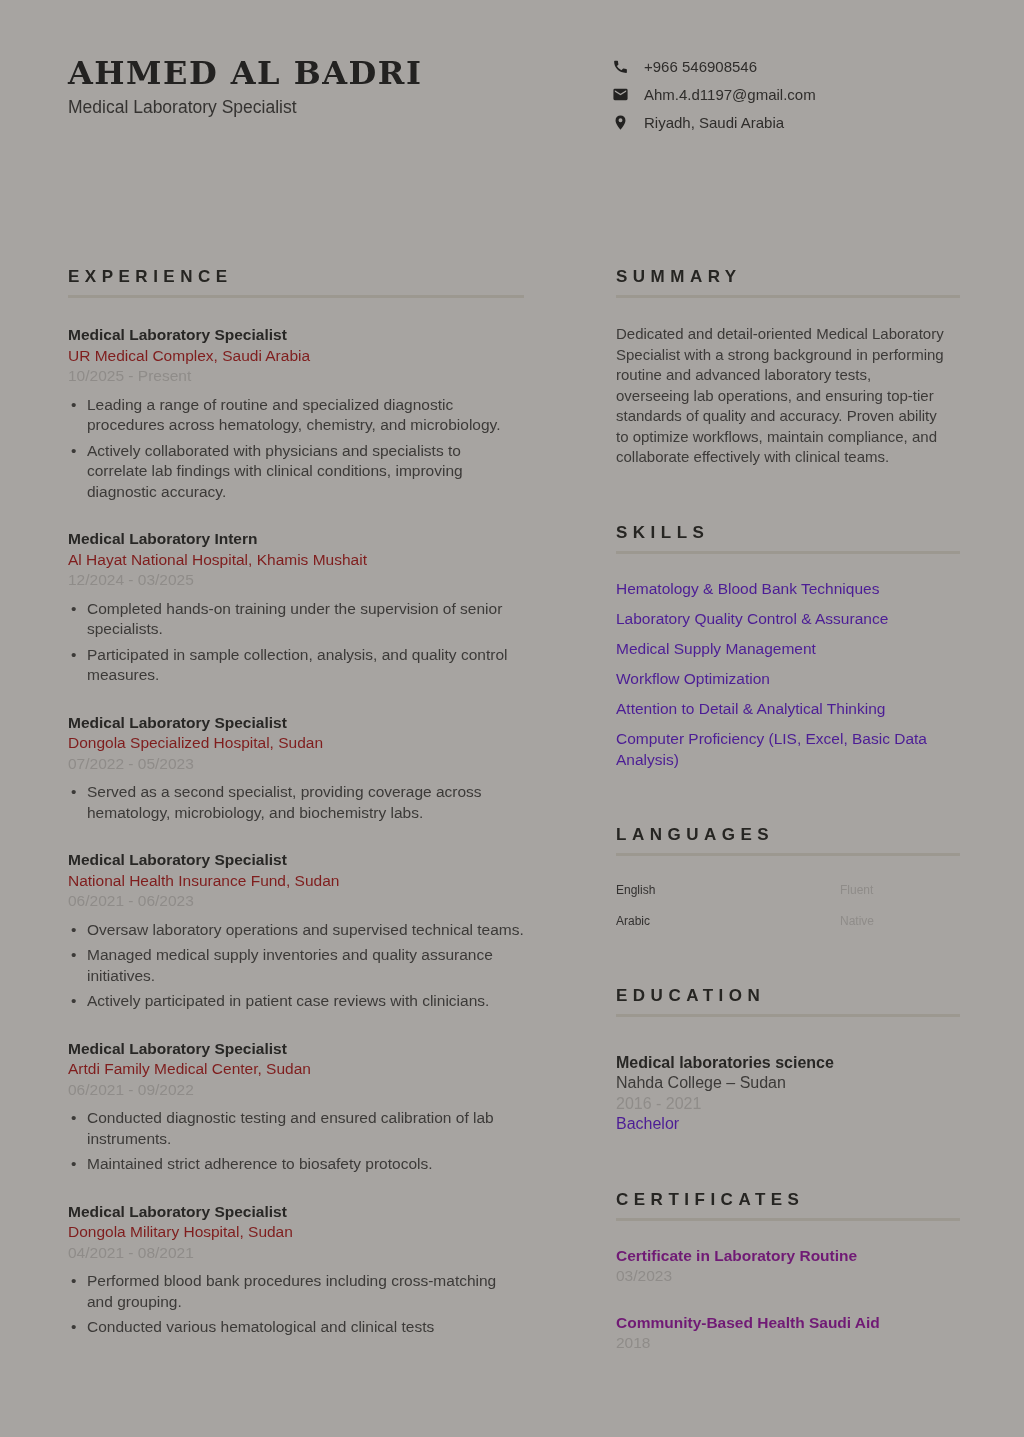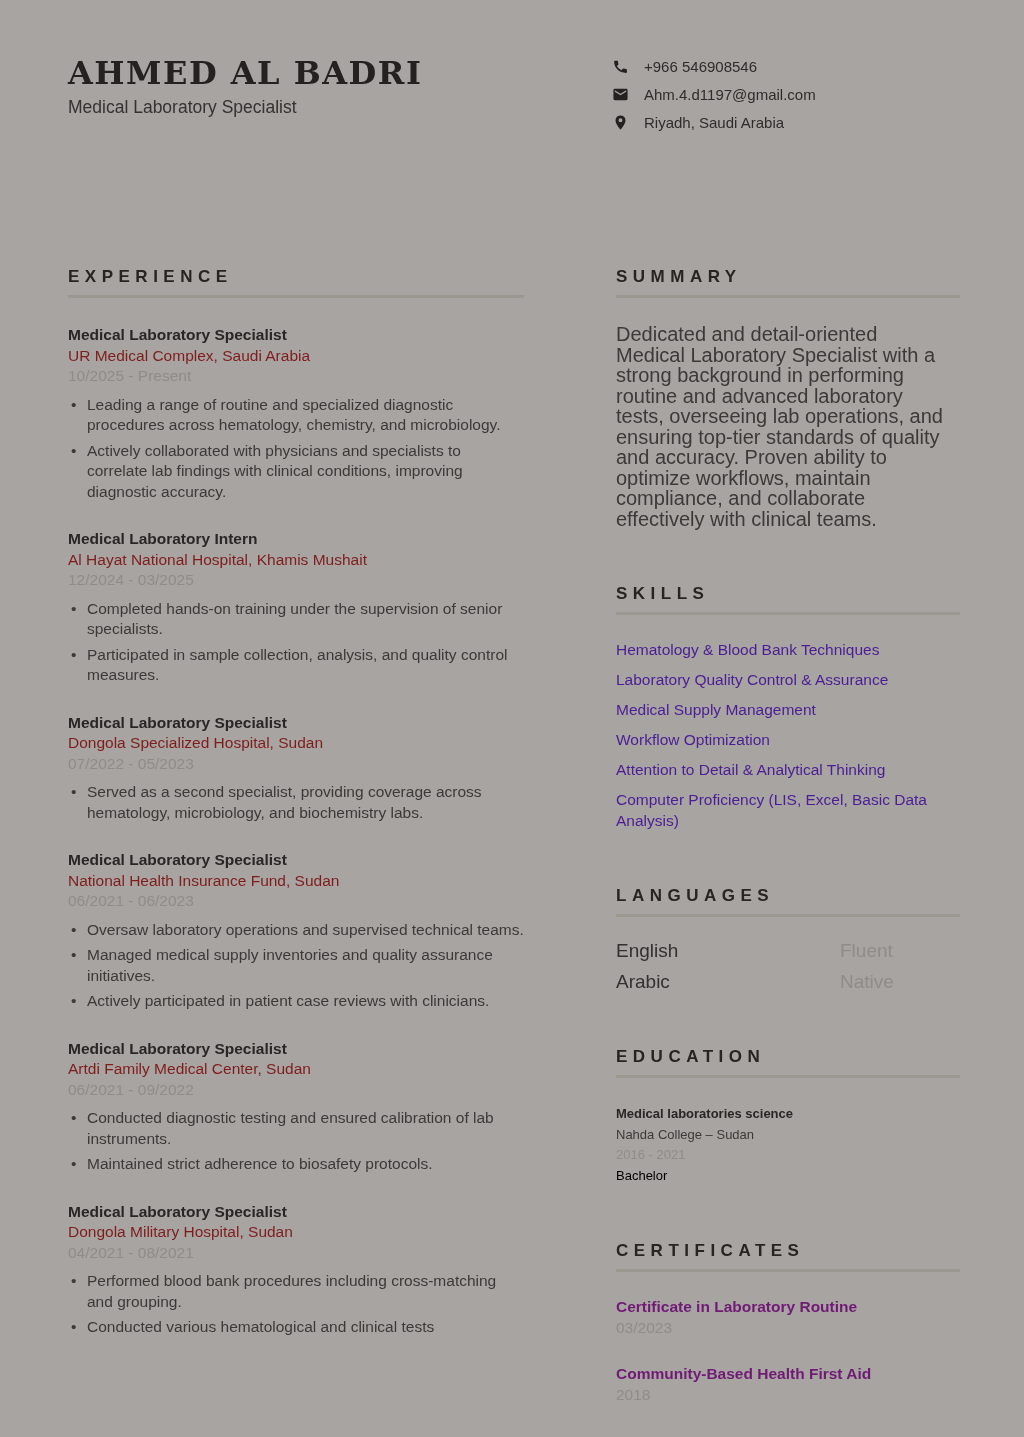--- a/index.html
+++ b/index.html
@@ -45,35 +45,35 @@
   .job { margin-top: 27px; font-size: 15.5px; line-height: 20.5px; }
   .jt { font-weight: 700; color: #282725; }
   .jc { color: #7f1d1d; }
   .jd { color: #8f8c89; }
   ul.bullets { margin: 8px 0 0 0; padding: 0; list-style: none; }
   ul.bullets li { position: relative; padding-left: 19px; margin-bottom: 5px; color: #3c3a38; }
   ul.bullets li::before { content: "\2022"; position: absolute; left: 3px; top: 0; }
 
   
   .rsec + .rsec { margin-top: 56px; }
-  .summary-text { margin: 26px 13px 0 0; font-size: 20px; line-height: 20.5px; color: #3c3a38; }
+  .summary-text { margin: 26px 13px 0 0; font-size: 15px; line-height: 20.5px; color: #3c3a38; }
 
   ul.skills { margin: 24px 0 0 0; padding: 0; list-style: none; }
   ul.skills li { font-size: 15.5px; line-height: 21px; margin-bottom: 9px; color: #4c1d95; }
 
   .langs { margin-top: 24px; }
-  .lang-row { display: flex; font-size: 19px; line-height: 20px; margin-bottom: 11px; }
+  .lang-row { display: flex; font-size: 12px; line-height: 20px; margin-bottom: 11px; }
   .lang-name { width: 224px; color: #333130; }
   .lang-level { color: #8f8c89; }
 
-  .edu { margin-top: 26px; font-size: 13px; line-height: 20.5px; }
+  .edu { margin-top: 36px; font-size: 16px; line-height: 20.5px; }
   .edu-degree { font-weight: 700; color: #282725; }
   .edu-school { color: #3c3a38; }
   .edu-dates { color: #8f8c89; }
-  .edu-level { color: #000000; }
+  .edu-level { color: #4c1d95; }
 
   .cert { margin-top: 25px; font-size: 15.5px; line-height: 20.5px; }
   .cert + .cert { margin-top: 26px; }
   .cert-name { font-weight: 700; color: #701a75; }
   .cert-date { color: #8f8c89; }
 </style>
 </head>
 <body>
 
 <div class="page">
@@ -226,20 +226,20 @@
       </section>
 
       <section class="rsec">
         <h2 class="sec">CERTIFICATES</h2>
         <div class="rule"></div>
         <div class="cert">
           <div class="cert-name">Certificate in Laboratory Routine</div>
           <div class="cert-date">03/2023</div>
         </div>
         <div class="cert">
-          <div class="cert-name">Community-Based Health First Aid</div>
+          <div class="cert-name">Community-Based Health Saudi Aid</div>
           <div class="cert-date">2018</div>
         </div>
       </section>
 
     </div>
   </main>
 </div>
 
 </body></html>

